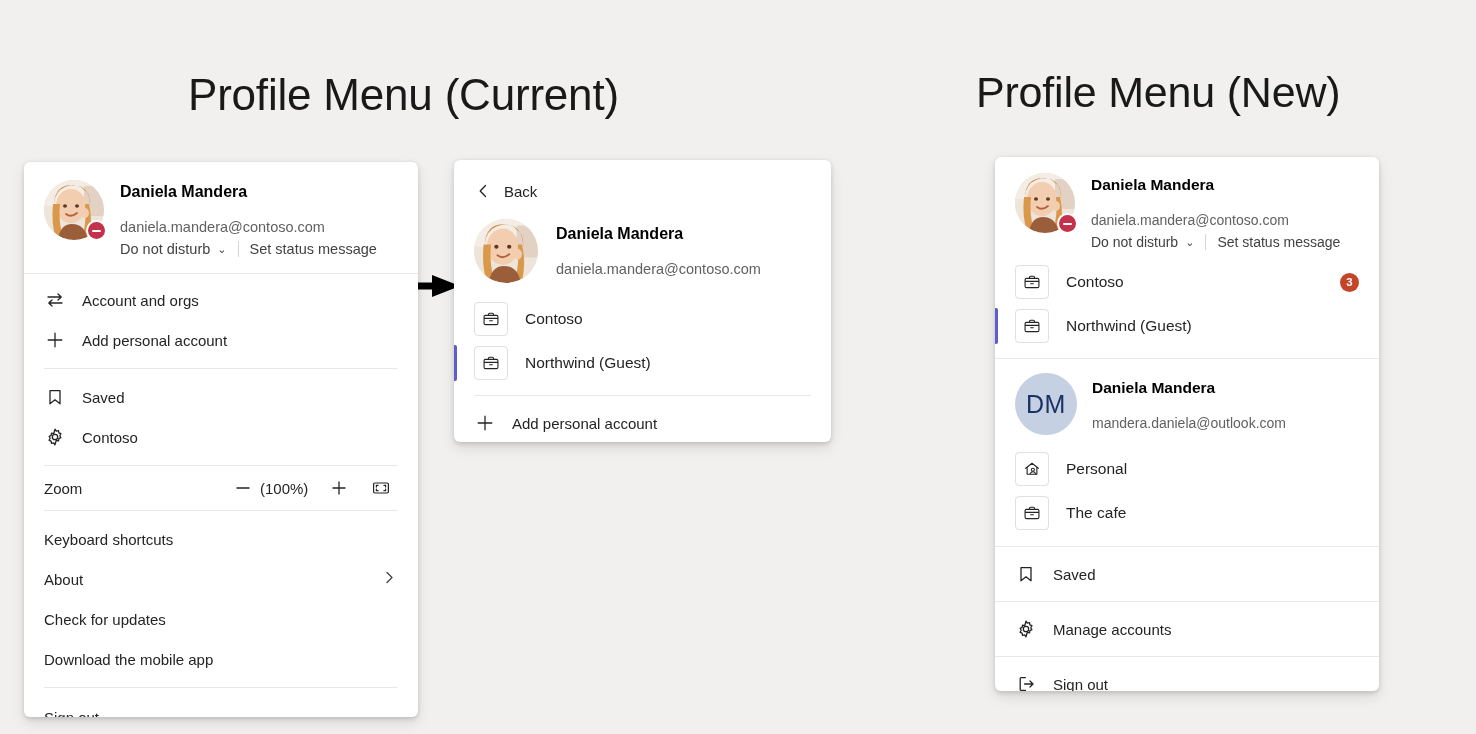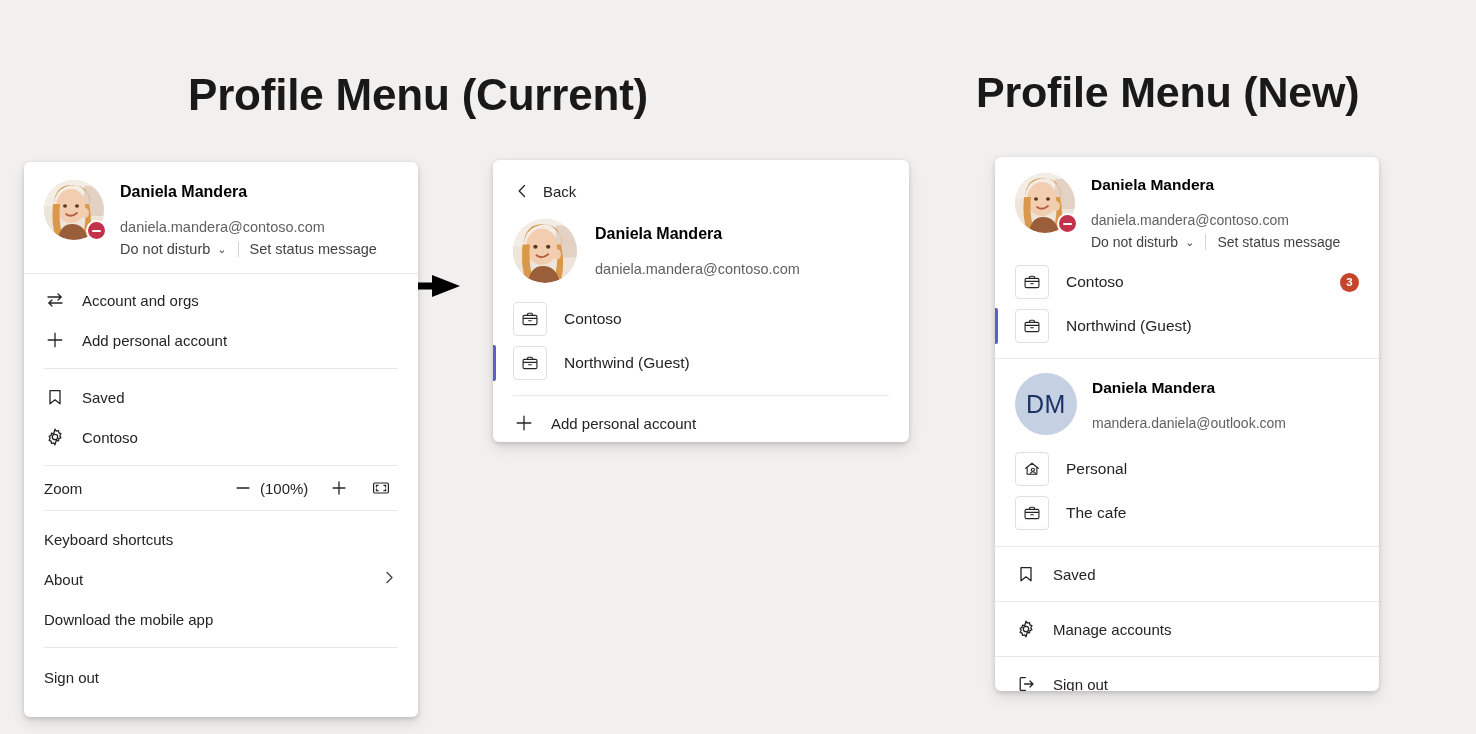--- a/index.html
+++ b/index.html
@@ -12,21 +12,21 @@
     background: #F1F0EF;
     font-family: "Liberation Sans", sans-serif;
     color: #252423;
     overflow: hidden;
     position: relative;
   }
 
   
   .heading {
     position: absolute;
-    font-weight: 700;
+    font-weight: 400;
     color: #191919;
     white-space: nowrap;
     letter-spacing: -0.2px;
   }
   #heading-current {
     left: 188px;
     top: 70px;
     font-size: 44px;
   }
   #heading-new {
@@ -40,21 +40,21 @@
     position: absolute;
     background: #FFFFFF;
     border-radius: 6px;
     box-shadow: 0 1.6px 4px rgba(0,0,0,0.14), 0 6px 14px rgba(0,0,0,0.10);
     overflow: hidden;
     box-sizing: border-box;
   }
 
   
   #panel-current { left: 24px;  top: 162px; width: 394px; height: 555px; }
-  #panel-switcher{ left: 493px; top: 160px; width: 416px; height: 282px; }
+  #panel-switcher{ left: 454px; top: 160px; width: 377px; height: 282px; }
   #panel-new     { left: 995px; top: 157px; width: 384px; height: 534px; }
 
   
   .profile-header {
     display: flex;
     align-items: flex-start;
     padding: 18px 20px 16px 20px;
   }
   .avatar-wrap {
     position: relative;
@@ -437,20 +437,23 @@
 
   <div class="row">
     <span class="label">About</span>
     <span class="chev-right">
       <svg width="17" height="17" viewBox="0 0 17 17" fill="none" stroke="#424242" stroke-width="1.3" stroke-linecap="round" stroke-linejoin="round">
         <path d="M6 3.5L11 8.5L6 13.5"></path>
       </svg>
     </span>
   </div>
 
+  <div class="row">
+    <span class="label">Check for updates</span>
+  </div>
 
   <div class="row">
     <span class="label">Download the mobile app</span>
   </div>
 
   <div style="height:8px"></div>
   <div class="divider"></div>
   <div style="height:9px"></div>
 
   <div class="row">

